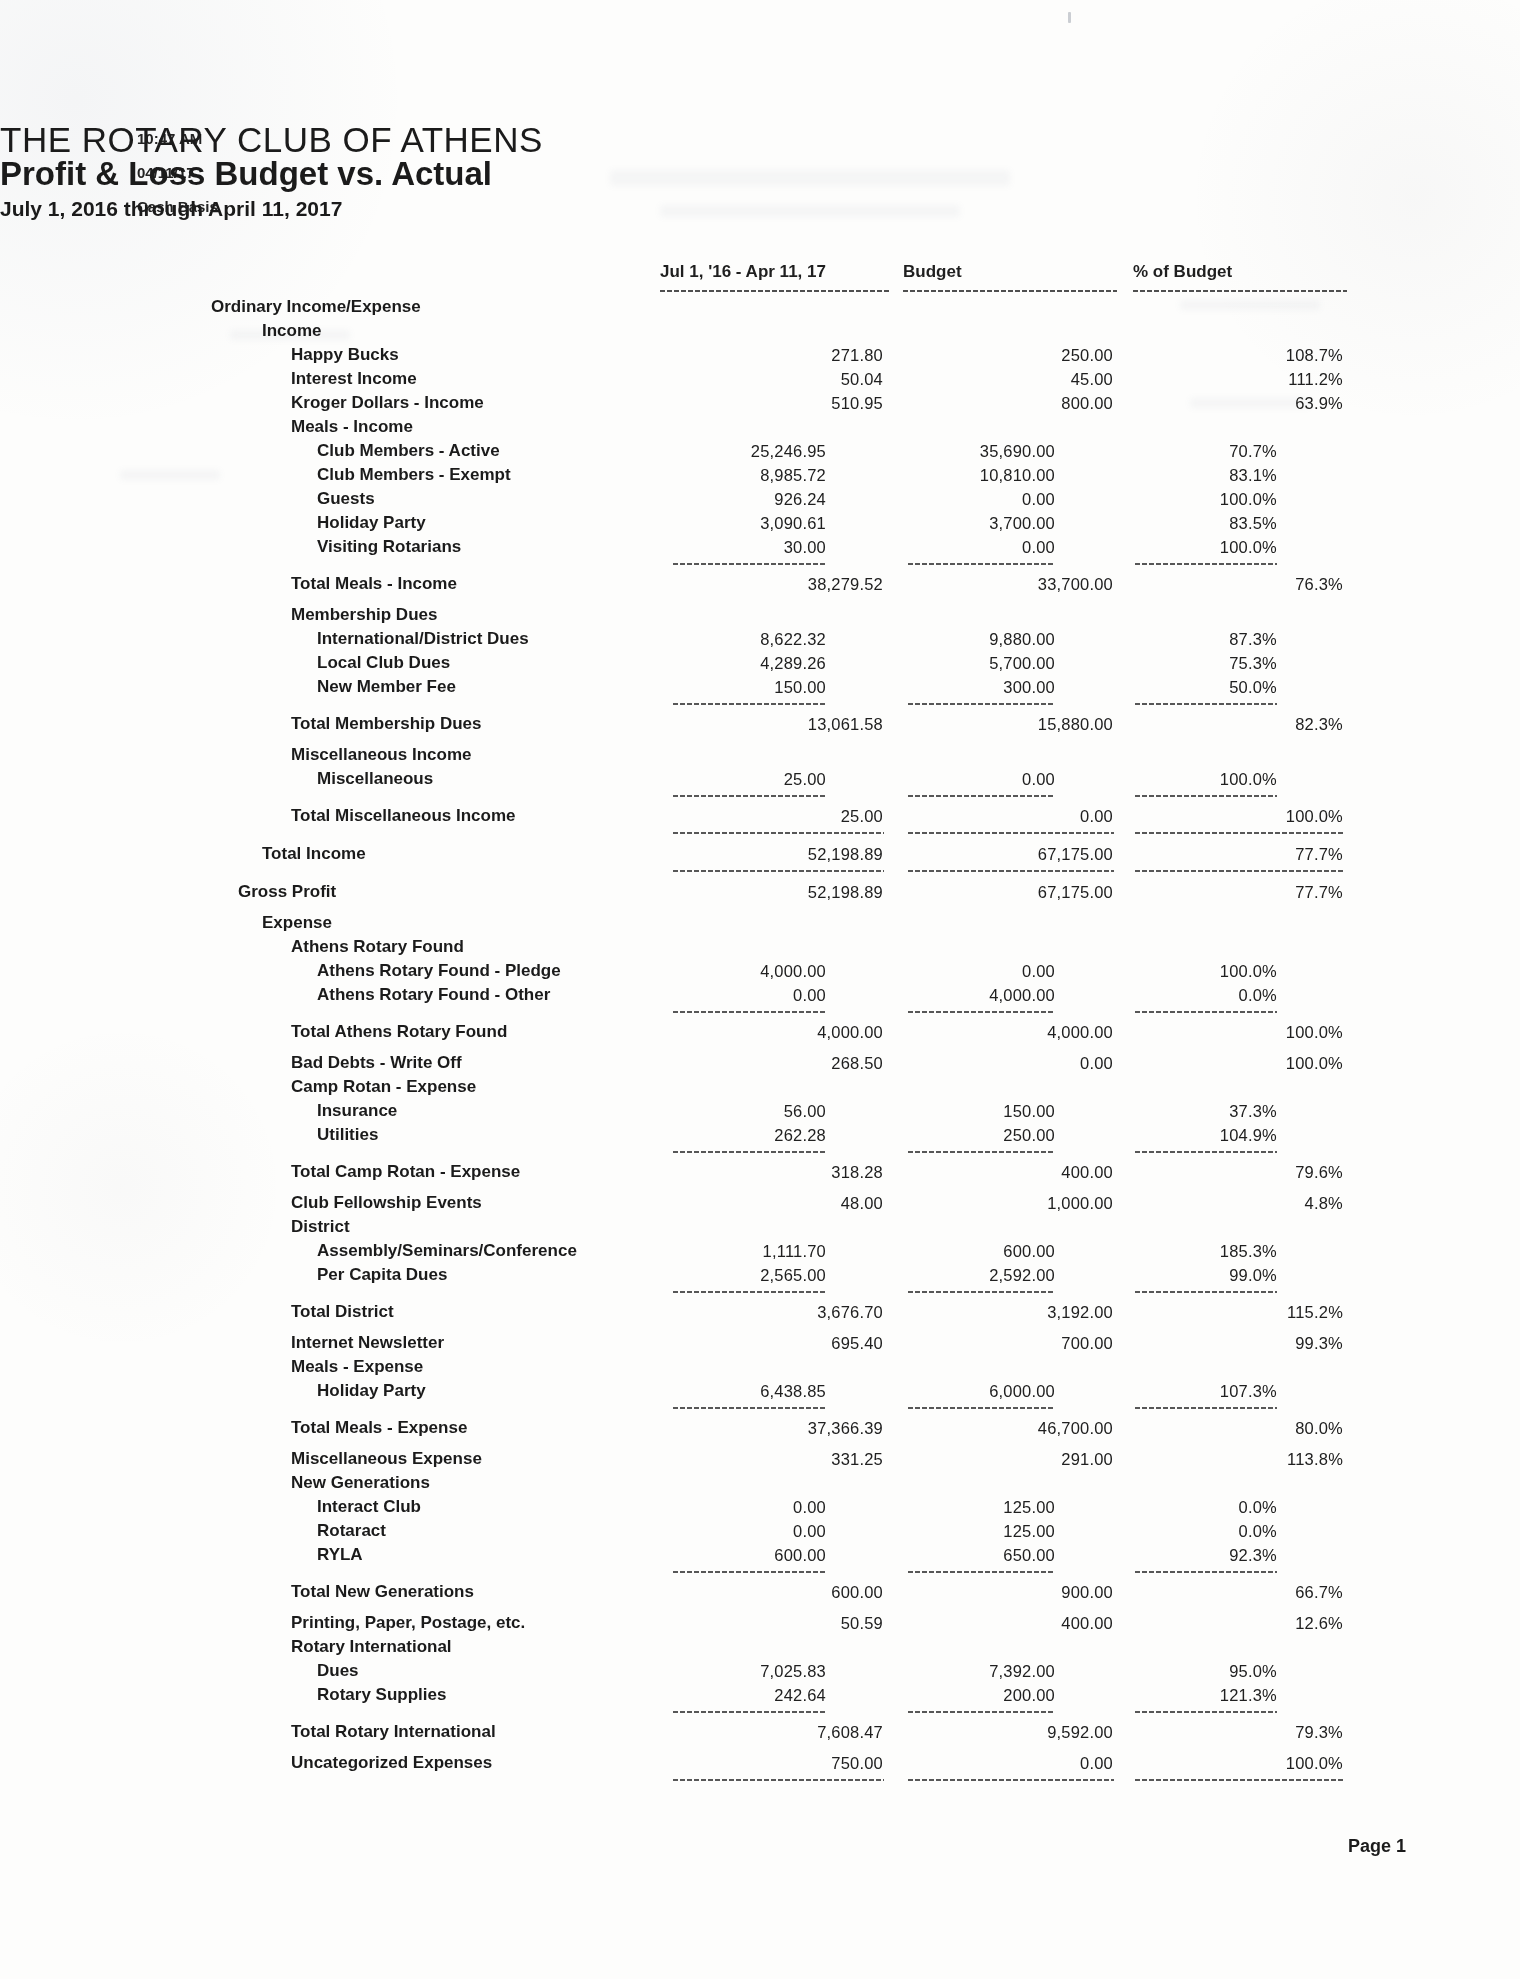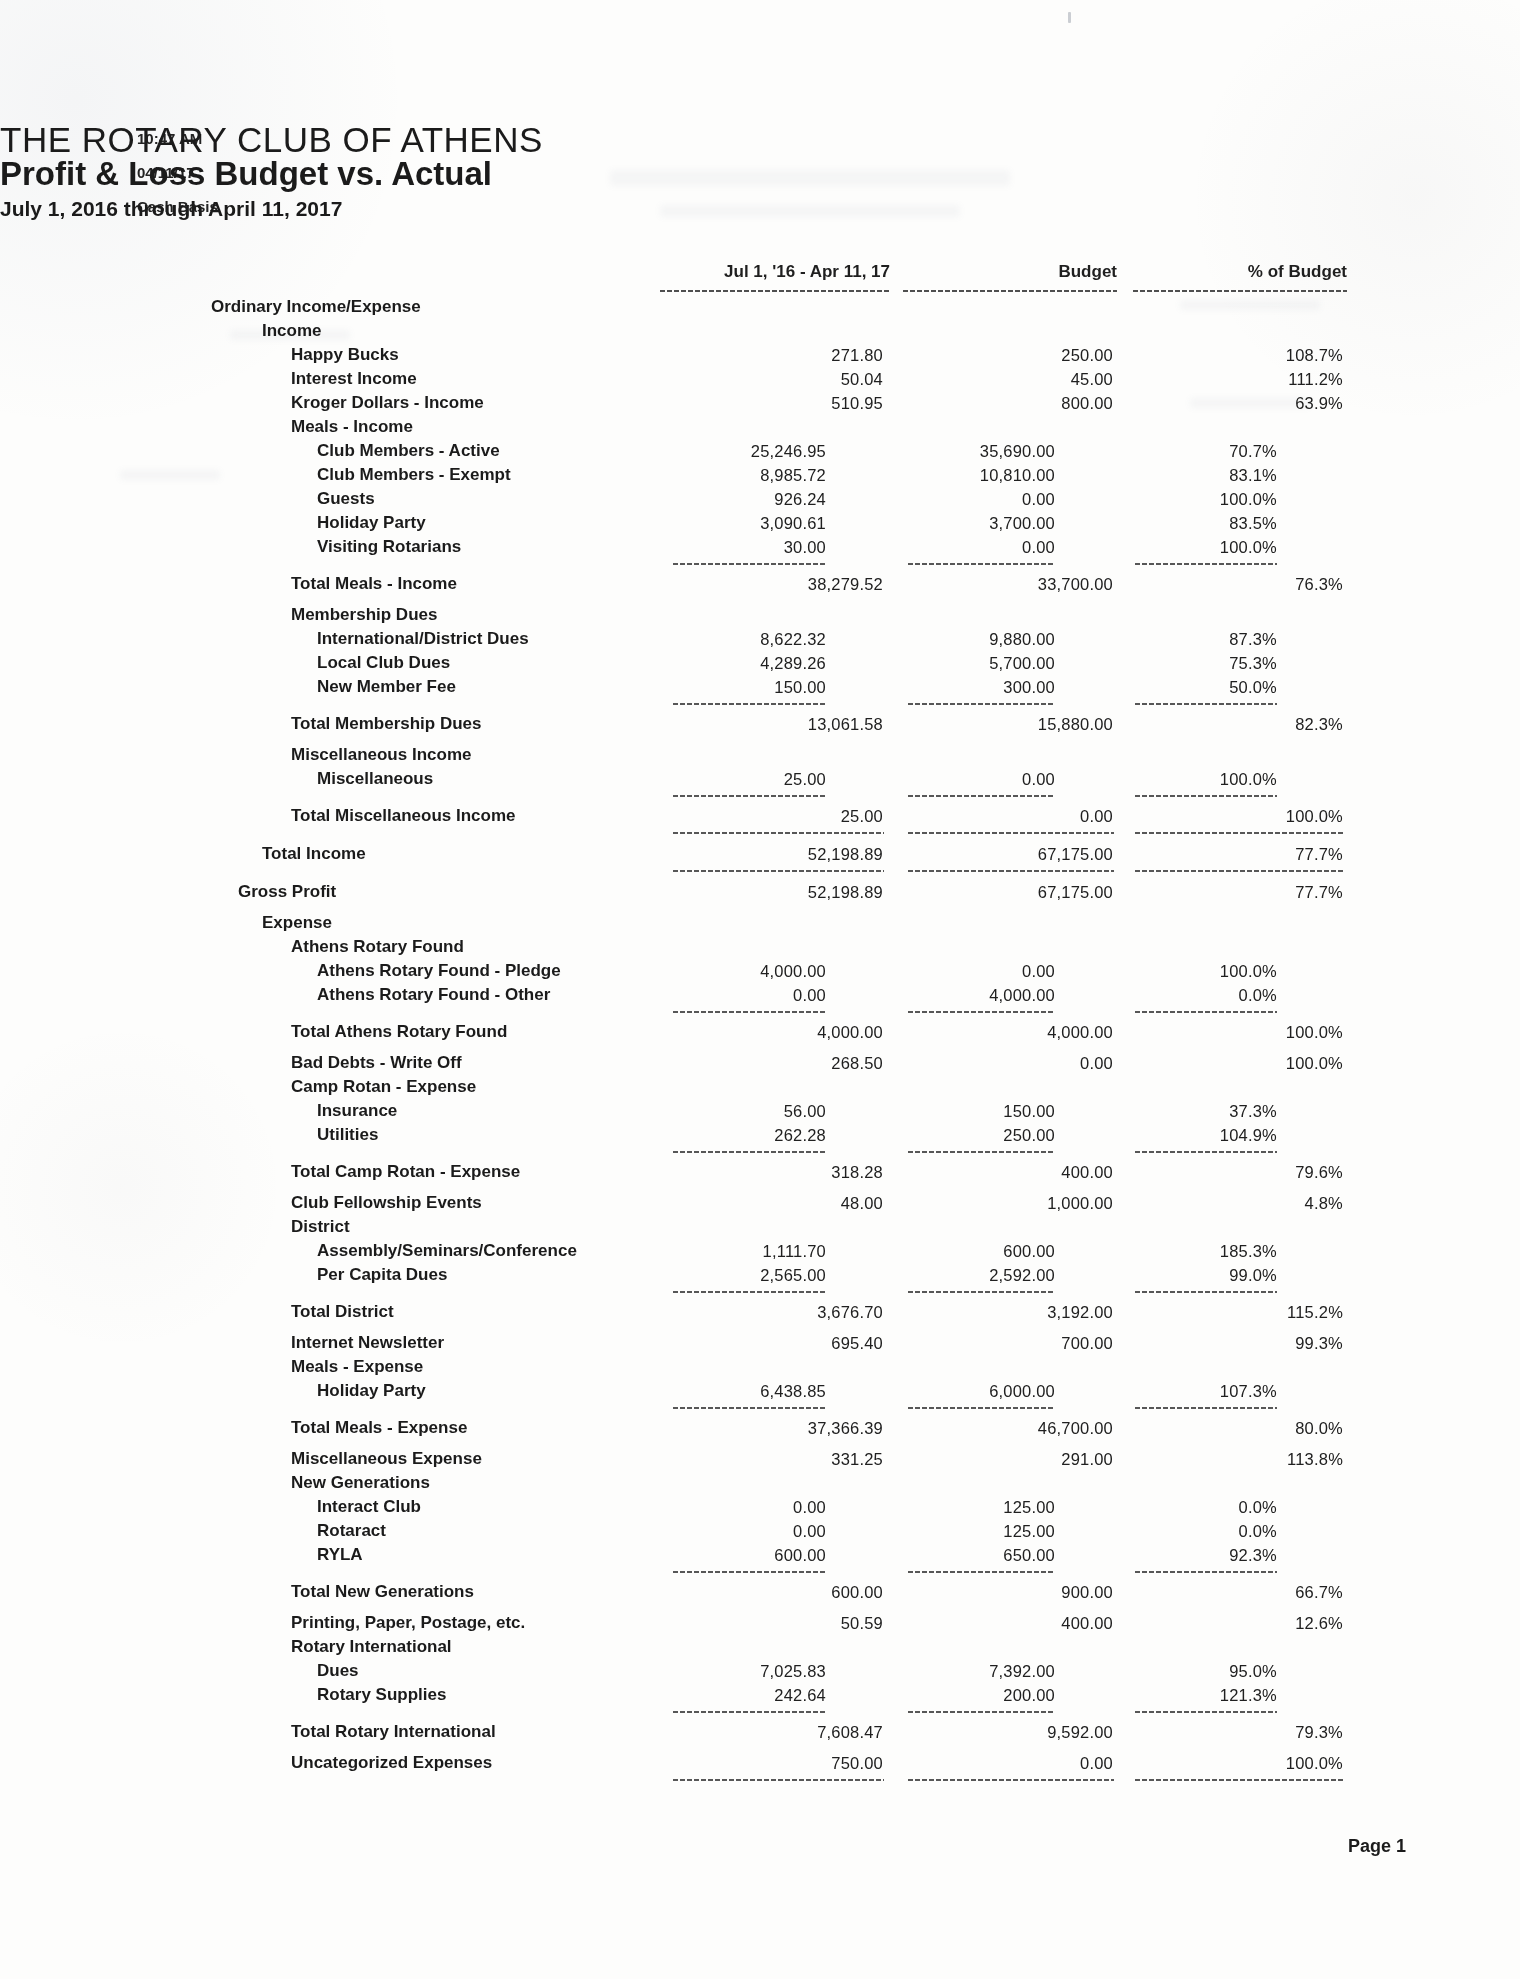--- a/index.html
+++ b/index.html
@@ -15,21 +15,21 @@
   }
   
   .ghost{position:absolute;background:#8e96a6;opacity:0.07;filter:blur(3px);border-radius:2px;}
   
   .meta{position:absolute;left:94px;font-size:15px;font-weight:700;color:#232323;margin-left:43px;}
   .m1{top:130px}.m2{top:164px}.m3{top:198px}
   .org{position:absolute;top:120px;left:0;width:1377px;font-size:35px;font-weight:400;letter-spacing:.5px;}
   .report{position:absolute;top:155px;left:0;width:1520px;font-size:33px;font-weight:700;}
   .period{position:absolute;top:197px;left:0;width:1520px;font-size:21px;font-weight:700;}
   
-  .colhead{position:absolute;top:262px;font-size:17px;font-weight:700;text-align:right;color:#1f1f1f;}
+  .colhead{position:absolute;top:262px;font-size:17px;font-weight:700;text-align:left;color:#1f1f1f;}
   .ch1{left:660px;width:230px}.ch2{left:903px;width:214px}.ch3{left:1133px;width:214px}
   .dashline{background:repeating-linear-gradient(90deg,#4f4f4f 0 5px,rgba(0,0,0,0) 5px 7px);}
   .colrule{position:absolute;top:290px;height:2px;}
   .cr1{left:660px;width:230px}.cr2{left:903px;width:214px}.cr3{left:1133px;width:214px}
   
   .rows{position:absolute;top:297px;left:0;width:1340px;}
   .row{position:relative;height:24px;}
   .row .label{font-size:17px;font-weight:700;white-space:nowrap;}
   .lvl0{padding-left:211px}.lvl1{padding-left:238px}.lvl2{padding-left:262px}
   .lvl3{padding-left:291px}.lvl4{padding-left:317px}

